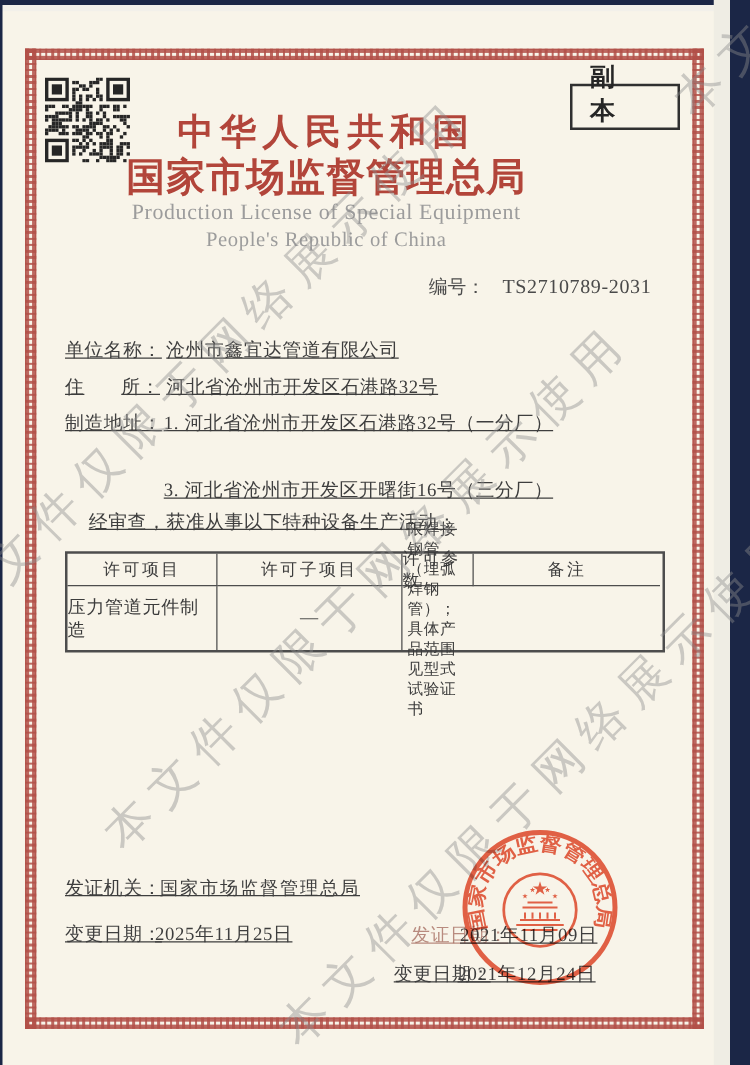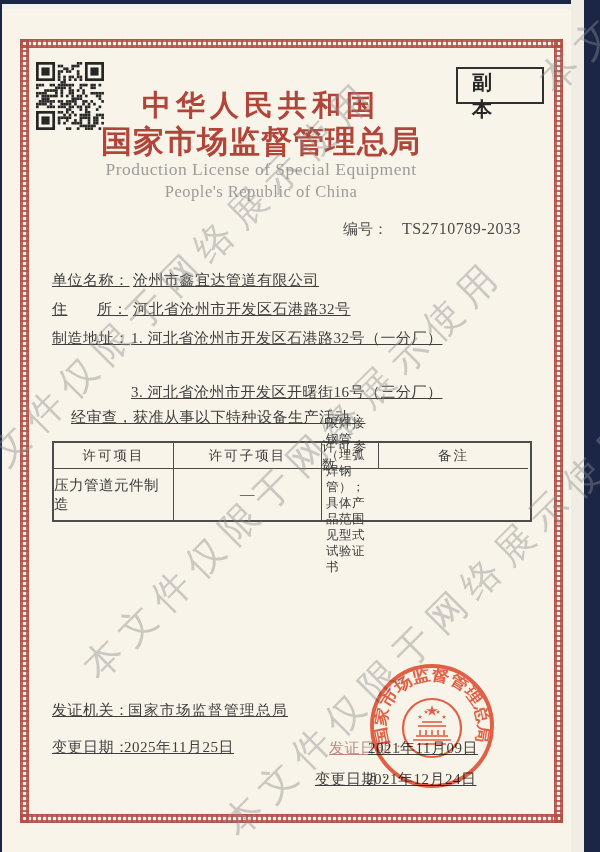--- a/index.html
+++ b/index.html
@@ -18,21 +18,21 @@
       repeating-linear-gradient(0deg, rgba(178,80,72,.85) 0 2px, rgba(178,80,72,0) 2px 5px);
       border:1px solid rgba(178,80,72,.75);box-sizing:border-box;}
   .mb-top{left:20px;top:39px;width:543px;height:9px;}
   .mb-bottom{left:20px;top:814px;width:543px;height:9px;}
   .mb-left{left:20px;top:39px;width:9px;height:784px;}
   .mb-right{left:554px;top:39px;width:9px;height:784px;}
   
   .qr{left:36px;top:62px;width:68px;height:68px;}
   .qr svg{width:100%;height:100%;display:block;}
   .copy-badge{left:456px;top:67px;width:88px;height:37px;border:2px solid #303030;box-sizing:border-box;
-      display:flex;align-items:flex-start;justify-content:center;font-size:20px;font-weight:600;color:#262626;
+      display:flex;align-items:flex-end;justify-content:center;font-size:20px;font-weight:600;color:#262626;
       letter-spacing:14px;padding-left:14px;}
   .cwrap{left:20px;width:482px;text-align:center;white-space:nowrap;}
   .title1{top:86px;font-size:29px;font-weight:bold;color:#b2453a;letter-spacing:5px;}
   .title2{top:121px;font-size:31px;font-weight:bold;color:#b2453a;letter-spacing:1px;}
   .sub1{top:159px;font-size:17.5px;color:#9c9c9c;letter-spacing:.5px;}
   .sub2{top:182px;font-size:16.5px;color:#9c9c9c;letter-spacing:.5px;}
   .licno{left:343px;top:220px;font-size:15px;color:#4c4c4c;white-space:nowrap;}
   .licno .val{margin-left:14px;font-size:16px;color:#4a4a4a;letter-spacing:.5px;}
   
   .row{position:absolute;font-size:15px;color:#3e3e3e;white-space:nowrap;letter-spacing:.5px;text-decoration:underline;}
@@ -301,21 +301,21 @@
   <div class="abs copy-badge">
     <span>副 本</span>
   </div>
 
   <div class="abs cwrap title1">中华人民共和国</div>
   <div class="abs cwrap title2">国家市场监督管理总局</div>
   <div class="abs cwrap sub1">Production License of Special Equipment</div>
   <div class="abs cwrap sub2">People's Republic of China</div>
 
   <div class="abs licno">
-    <span>编号：</span><span class="val">TS2710789-2033</span>
+    <span>编号：</span><span class="val">TS2710789-2031</span>
   </div>
 
   <div class="row" style="left:52px;top:271px;">单位名称：</div>
   <div class="row" style="left:133px;top:271px;">沧州市鑫宜达管道有限公司</div>
 
   <div class="row" style="left:52px;top:300px;">住</div>
   <div class="row" style="left:97px;top:300px;">所：</div>
   <div class="row" style="left:133px;top:300px;">河北省沧州市开发区石港路32号</div>
 
   <div class="row" style="left:52px;top:329px;">制造地址：</div>

